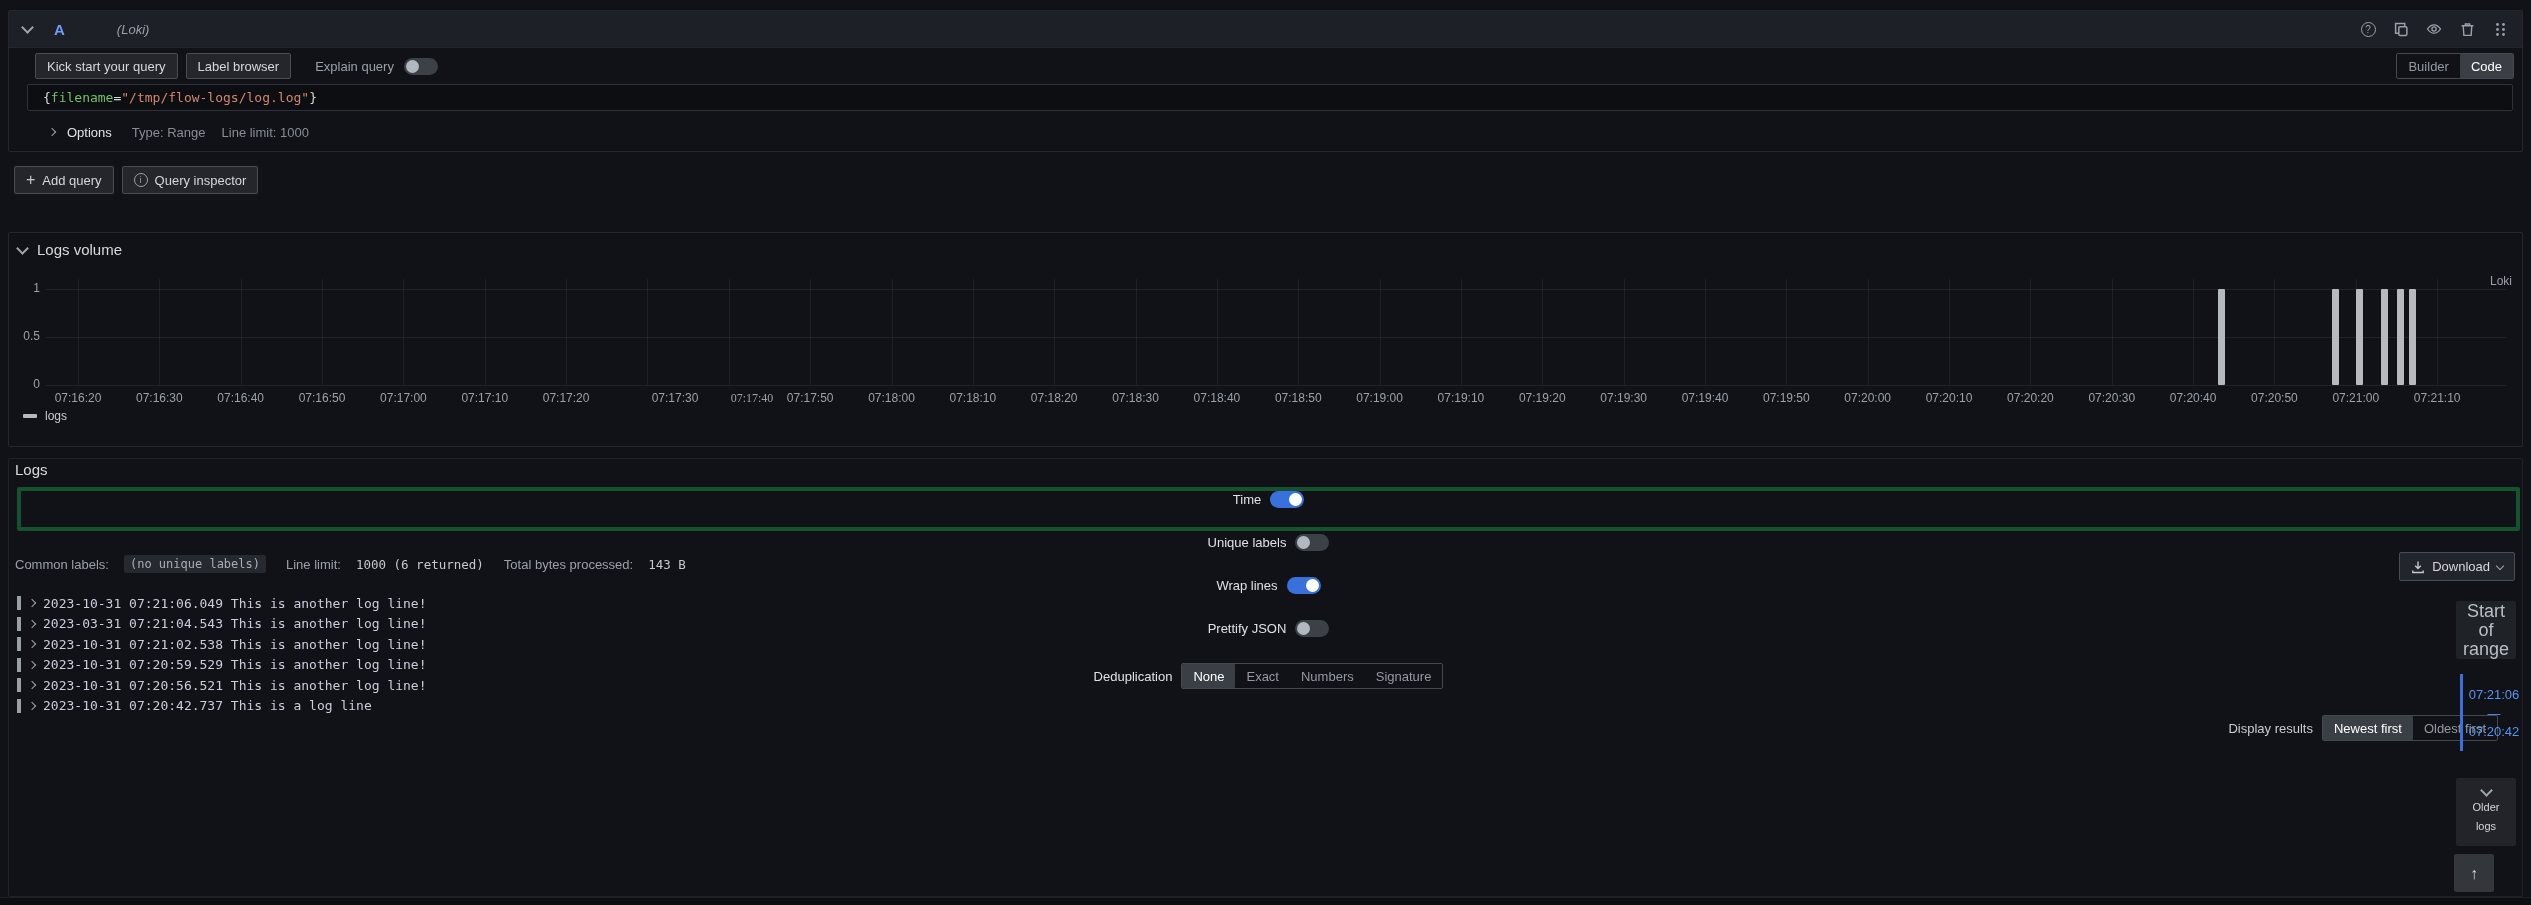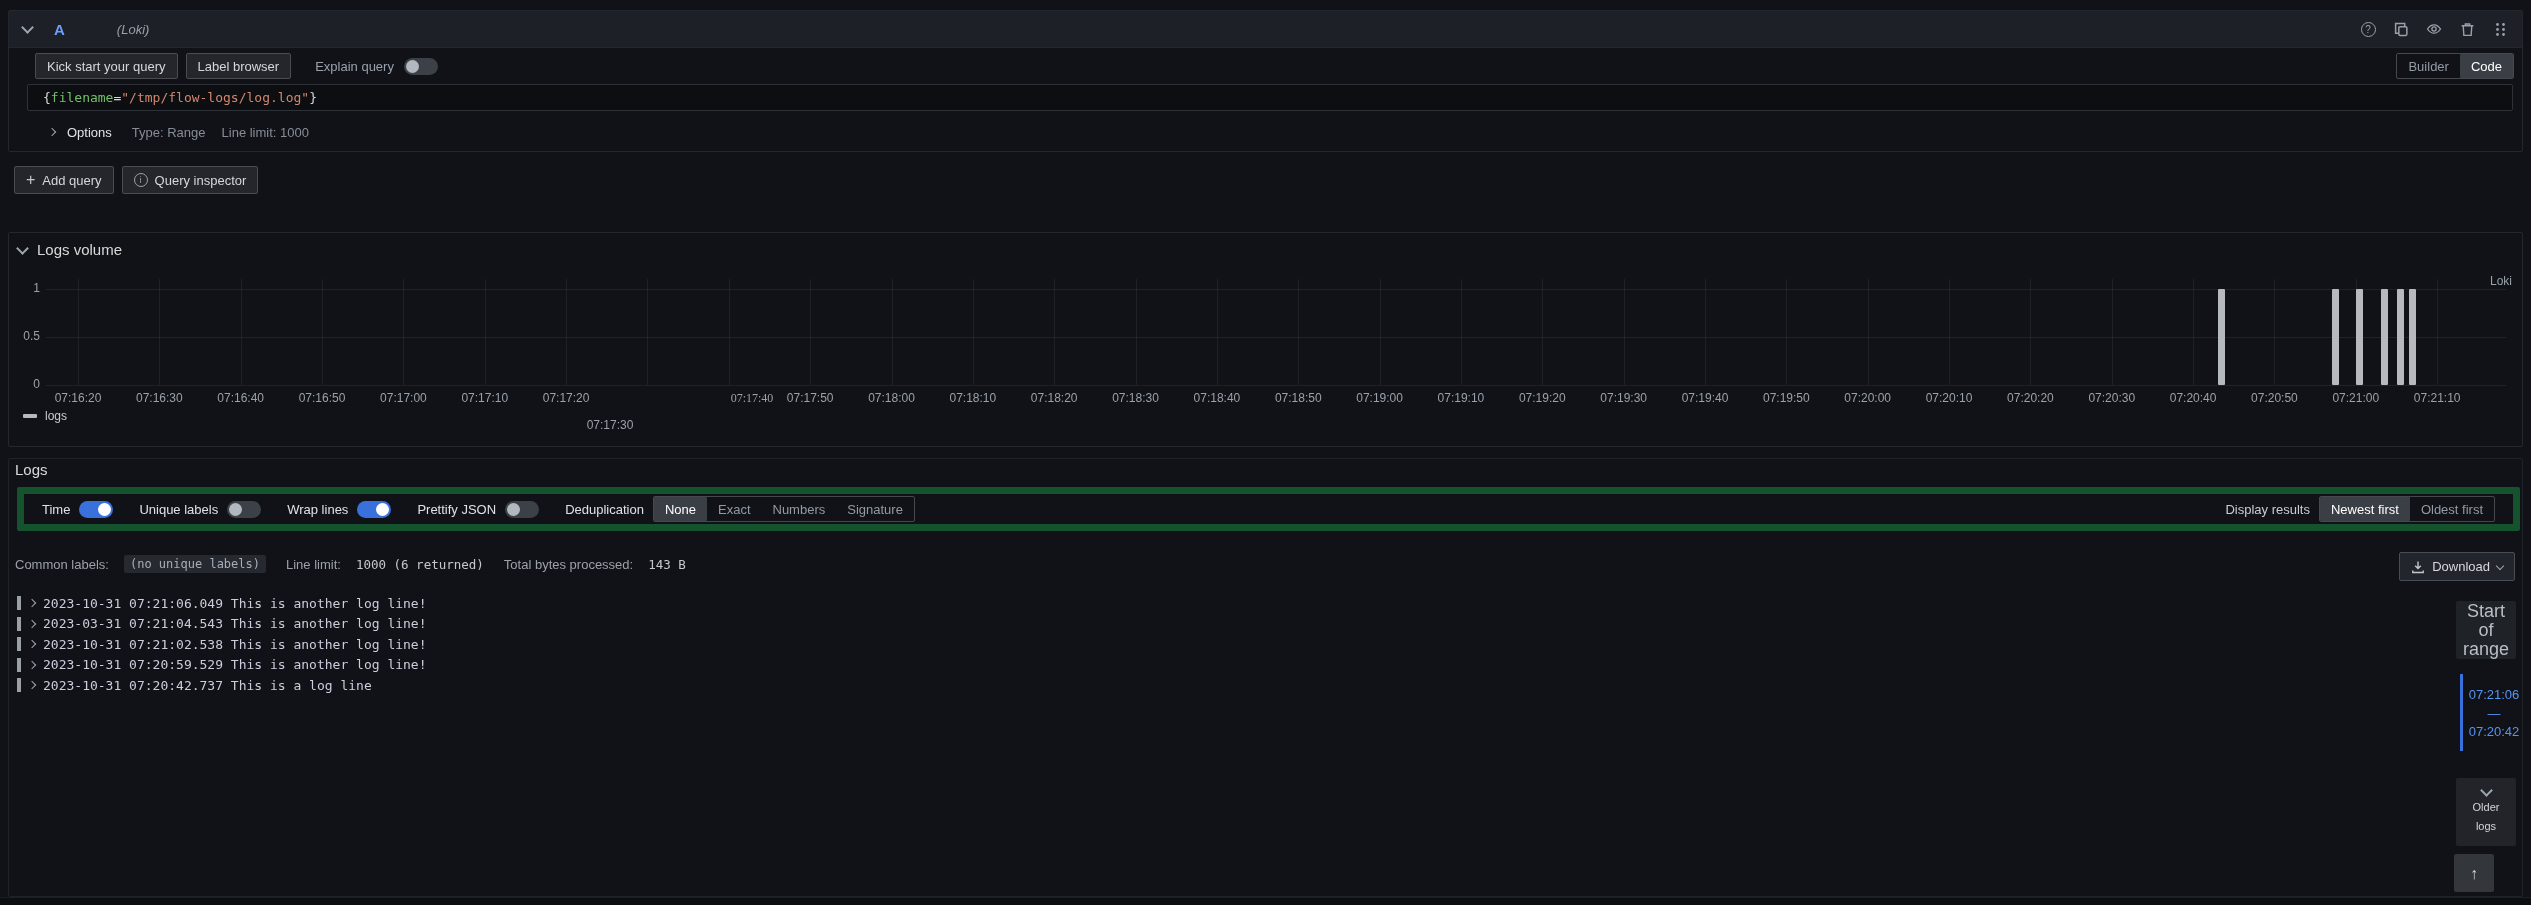--- a/index.html
+++ b/index.html
@@ -49,22 +49,22 @@
   .syn-punct{color:#d8d9da;}
 
   
   .gridline-v{position:absolute;width:1px;background:rgba(255,255,255,0.06);top:46px;height:106px;}
   .gridline-h{position:absolute;height:1px;background:rgba(255,255,255,0.07);left:37px;right:18px;}
   .x-tick{position:absolute;top:158px;width:70px;margin-left:-35px;text-align:center;font-size:12px;color:#9aa1aa;}
   .y-tick{position:absolute;width:31px;text-align:right;font-size:12px;color:#9aa1aa;}
   .vbar{position:absolute;width:7px;background:#b6b9be;border-radius:1px;}
 
   
-  .controls-box{position:absolute;border:7px solid #14532d;border-radius:2px;display:flex;align-items:center;
-                padding:0 18px;gap:26px;box-sizing:border-box;}
+  .controls-box{position:absolute;border:4px solid #14532d;border-radius:2px;display:flex;align-items:center;
+                padding:0 18px;gap:26px;box-sizing:border-box;flex-direction:column;}
   .ctl{display:flex;align-items:center;gap:9px;}
   .ctl-label{color:#dfe1e5;font-size:13px;white-space:nowrap;}
   .meta-row{position:absolute;display:flex;align-items:center;gap:20px;color:#9aa1aa;font-size:13px;}
   .meta-pair{display:flex;align-items:center;gap:15px;white-space:nowrap;}
   .meta-val{font-family:"DejaVu Sans Mono",monospace;font-size:12.5px;color:#c3c8cf;}
   .badge{background:#26292f;border-radius:2px;padding:2px 6px;font-family:"DejaVu Sans Mono",monospace;font-size:12px;color:#a8aeb7;}
 
   .log-row{display:flex;align-items:center;height:20.5px;padding-left:6px;gap:8px;cursor:pointer;}
   .log-stripe{width:4px;height:14px;background:#9ba0a7;flex:none;}
   .log-text{font-family:"DejaVu Sans Mono",monospace;font-size:13px;color:#ccccdc;white-space:pre;}
@@ -179,21 +179,21 @@
         <div class="x-tick" style="left: 231.7px;">07:16:40</div>
         <div class="gridline-v" style="left: 313.05px;"></div>
         <div class="x-tick" style="left: 313.05px;">07:16:50</div>
         <div class="gridline-v" style="left: 394.4px;"></div>
         <div class="x-tick" style="left: 394.4px;">07:17:00</div>
         <div class="gridline-v" style="left: 475.75px;"></div>
         <div class="x-tick" style="left: 475.75px;">07:17:10</div>
         <div class="gridline-v" style="left: 557.1px;"></div>
         <div class="x-tick" style="left: 557.1px;">07:17:20</div>
         <div class="gridline-v" style="left: 638.45px;"></div>
-        <div class="x-tick" style="left: 601px; margin-top: 27px;">07:17:30</div>
+        <div class="x-tick" style="left: 666px;">07:17:30</div>
         <div class="gridline-v" style="left: 719.8px;"></div>
         <div class="x-tick" style="left: 743px; font-family: Liberation Serif, serif;">07:17:40</div>
         <div class="gridline-v" style="left: 801.15px;"></div>
         <div class="x-tick" style="left: 801.15px;">07:17:50</div>
         <div class="gridline-v" style="left: 882.5px;"></div>
         <div class="x-tick" style="left: 882.5px;">07:18:00</div>
         <div class="gridline-v" style="left: 963.85px;"></div>
         <div class="x-tick" style="left: 963.85px;">07:18:10</div>
         <div class="gridline-v" style="left: 1045.2px;"></div>
         <div class="x-tick" style="left: 1045.2px;">07:18:20</div>
@@ -331,20 +331,25 @@
           <div class="log-text"><span>2023-10-31 07:21:02.538 </span><span>This is another log line!</span></div>
         </div>
         <div class="log-row">
           <div class="log-stripe"></div>
           <div class="chev right sm" style="flex: 0 0 auto;"></div>
           <div class="log-text"><span>2023-10-31 07:20:59.529 </span><span>This is another log line!</span></div>
         </div>
         <div class="log-row">
           <div class="log-stripe"></div>
           <div class="chev right sm" style="flex: 0 0 auto;"></div>
+          <div class="log-text"><span>2023-10-31 07:20:56.521 </span><span>This is another log line!</span></div>
+        </div>
+        <div class="log-row">
+          <div class="log-stripe"></div>
+          <div class="chev right sm" style="flex: 0 0 auto;"></div>
           <div class="log-text"><span>2023-10-31 07:20:42.737 </span><span>This is a log line</span></div>
         </div>
       </div>
 
     <div class="nav-btn" style="left:2447px;top:142px;width:60px;height:58px;background:#1f2227;color:#b9bfc6;">
       <span>Start</span>
       <span>of</span>
       <span>range</span>
     </div>
 

